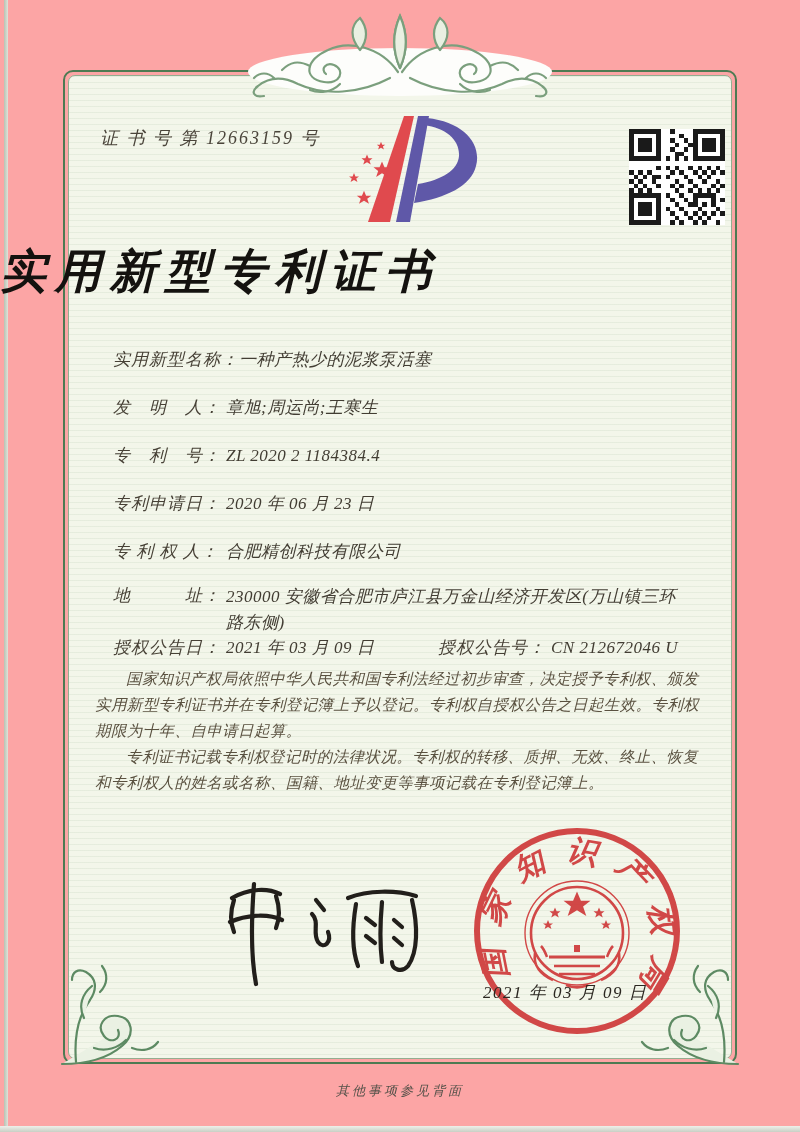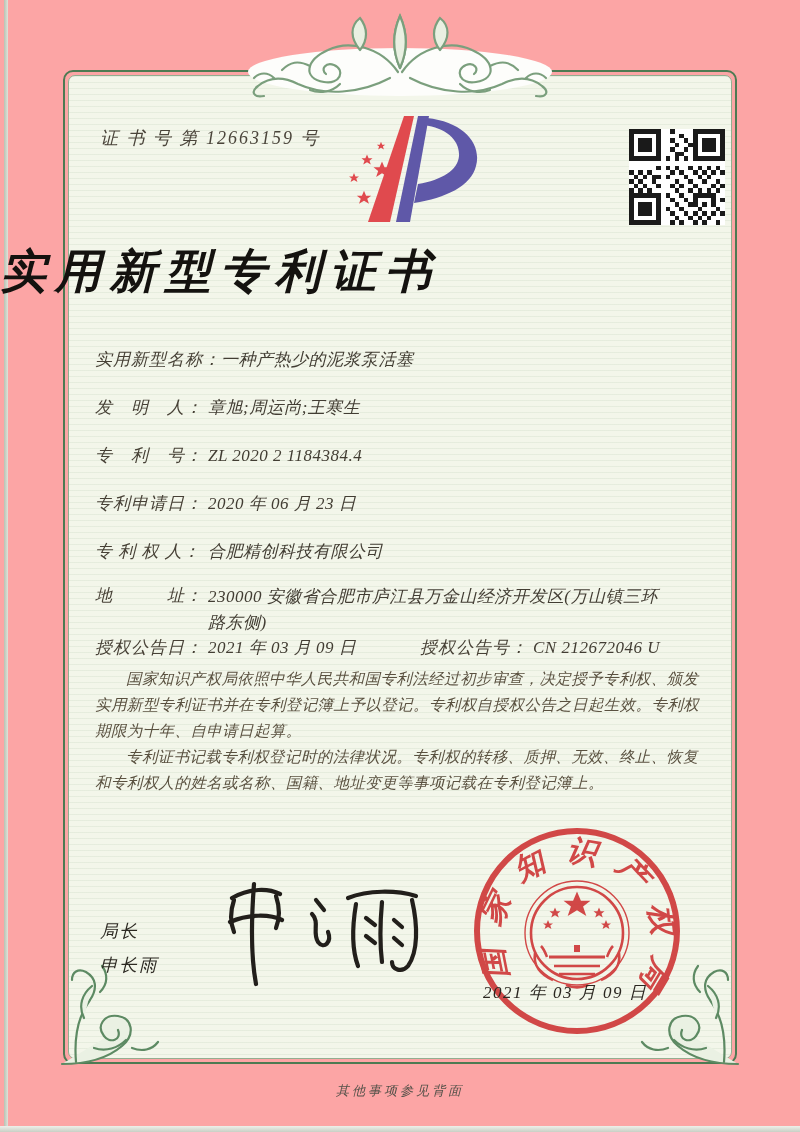--- a/index.html
+++ b/index.html
@@ -32,21 +32,21 @@
 
   .logo { position:absolute; left:334px; top:110px; width:146px; height:118px; }
   .qr { position:absolute; left:629px; top:129px; width:96px; height:96px; }
 
   .doc-title { position:absolute; left:0; top:241px; width:100%;
     text-align:left; font-size:46px; font-weight:600; letter-spacing:9px;
     color:#14120f; }
 
   .field { position:absolute; left:95px; font-size:17px; color:#474136;
     white-space:nowrap; }
-  .f-label { display:inline-block; min-width:113px; letter-spacing:1px; }
+  .f-label { display:inline-block; min-width:113px; letter-spacing:1px;margin-left:18px; }
   .f-value { letter-spacing:.5px; color:#423d33; }
   .f-value.addr { display:inline-block; width:462px; white-space:normal;
     vertical-align:top; line-height:1.55; }
   .pair2 { position:absolute; left:325px; top:0; }
 
   .body-text { position:absolute; left:95px; top:666px; width:612px;
     font-size:15.5px; line-height:26px; color:#5a5140; letter-spacing:.4px; }
   .body-text p { text-indent:2em; }
 
   .director { position:absolute; left:100px; top:914px; font-size:17.5px;
@@ -180,24 +180,20 @@
       <span class="pair2">
         <span class="f-label">授权公告号：</span><span class="f-value">CN 212672046 U</span>
       </span>
     </div>
 
     <div class="body-text">
       <p>国家知识产权局依照中华人民共和国专利法经过初步审查，决定授予专利权、颁发实用新型专利证书并在专利登记簿上予以登记。专利权自授权公告之日起生效。专利权期限为十年、自申请日起算。</p>
       <p>专利证书记载专利权登记时的法律状况。专利权的转移、质押、无效、终止、恢复和专利权人的姓名或名称、国籍、地址变更等事项记载在专利登记簿上。</p>
     </div>
 
-    <div class="director">
-      <div>局长</div>
-      <div>申长雨</div>
-    </div>
 
     <svg class="sig" viewBox="0 0 215 120">
       <g stroke="#221f1b" stroke-width="4.2" fill="none" stroke-linecap="round" stroke-linejoin="round">
         <path d="M16 28 C34 18 52 18 64 24"></path>
         <path d="M14 52 C32 44 54 44 66 50"></path>
         <path d="M18 30 C14 42 14 52 18 62"></path>
         <path d="M60 26 C64 38 64 48 60 58"></path>
         <path d="M38 14 C36 40 34 82 40 114"></path>
         <path d="M100 30 l8 10"></path>
         <path d="M96 44 C104 52 96 62 102 72 C108 80 116 72 112 62"></path>

